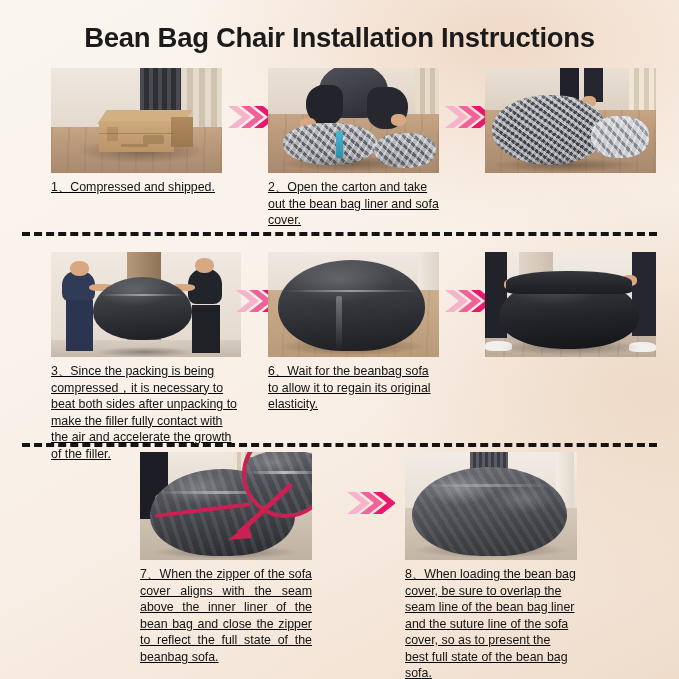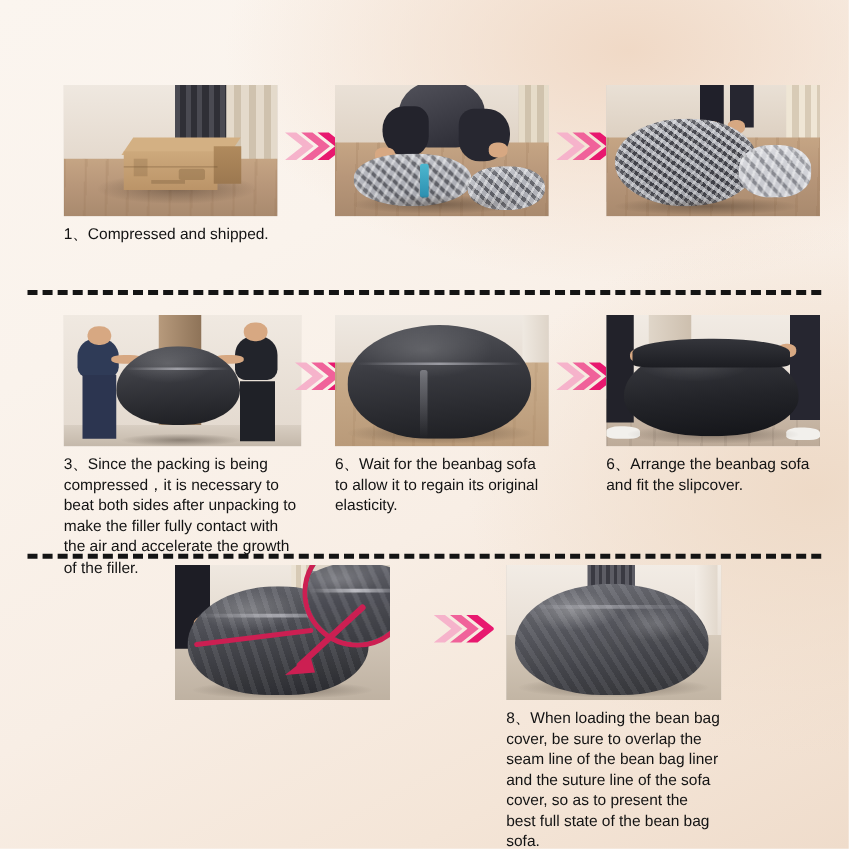--- a/index.html
+++ b/index.html
@@ -48,21 +48,21 @@
   }
   .divider.d1 { top: 232px; }
   .divider.d2 { top: 443px; }
 
   
   .row { position: absolute; left: 0; right: 0; }
   .row1 { top: 68px; }
   .row2 { top: 252px; }
   .row3 { top: 452px; }
 
-  .cell { position: absolute; }
+  .cell { position: absolute; text-decoration: underline; }
 
   .photo {
     position: relative;
     overflow: hidden;
     background: #d9d2cb;
   }
 
   .caption {
     font-size: 12.4px;
     line-height: 1.33;
@@ -178,20 +178,21 @@
     position:absolute; z-index:7;
     height:4px; border-radius:3px;
     background:#cc1f52;
   }
 </style>
 </head>
 <body>
 
 <div id="page">
 
+  <div class="title">Bean Bag Chair Installation Instructions</div>
 
   <div class="divider d1"></div>
   <div class="divider d2"></div>
 
   <div class="row row1">
 
     <div class="cell" style="left:51px; top:0; width:171px;">
       <div class="photo" style="width:171px;height:105px;">
         <div class="scene">
           <div class="wall-warm" style="height:58%;background:linear-gradient(180deg,#efe8e0,#e4d9cd);"></div>
@@ -232,20 +233,21 @@
           <div class="person-dark" style="left:58%;top:18%;width:24%;height:40%;border-radius:30% 46% 50% 40%;background:#272730;"></div>
           <div class="skin" style="left:19%;top:48%;width:9%;height:11%;border-radius:42%;"></div>
           <div class="skin" style="left:72%;top:44%;width:9%;height:11%;border-radius:42%;"></div>
 
           <div class="vacbag" style="left:9%;top:52%;width:55%;height:40%;"></div>
           <div class="vac-stripe" style="left:40%;top:60%;width:4%;height:26%;"></div>
           <div class="vacbag" style="left:62%;top:62%;width:36%;height:33%;"></div>
           <div class="shadow-oval" style="left:8%;bottom:2%;width:80%;height:14%;"></div>
         </div>
       </div>
+      <div class="caption">2、Open the carton and take out  the bean bag liner and sofa cover.</div>
     </div>
 
     <div class="arrow" style="left:443px; top:34px;">
       <svg width="50" height="30" viewBox="0 0 50 30">
         <path d="M2 4 L16 15 L2 26 L11 26 L25 15 L11 4 Z" fill="#f6b3cb"></path>
         <path d="M15 4 L29 15 L15 26 L24 26 L38 15 L24 4 Z" fill="#f0629a"></path>
         <path d="M28 4 L42 15 L28 26 L37 26 L51 15 L37 4 Z" fill="#e8186f"></path>
       </svg>
     </div>
 
@@ -349,21 +351,20 @@
           <div class="skin" style="left:11%;top:26%;width:9%;height:10%;border-radius:44%;"></div>
           <div class="skin" style="right:11%;top:22%;width:9%;height:10%;border-radius:44%;"></div>
 
           <div class="shadow-oval" style="left:10%;bottom:2%;width:80%;height:14%;"></div>
           <div class="bag-dark" style="left:8%;top:24%;width:82%;height:68%;
                background: radial-gradient(ellipse 52% 34% at 40% 18%, rgba(255,255,255,.12), rgba(255,255,255,0) 64%), linear-gradient(175deg,#3e3f45,#232429 56%,#131418 100%);"></div>
           <div class="bag-seam" style="left:12%;top:34%;width:74%;"></div>
           <div class="bag-dark" style="left:12%;top:18%;width:74%;height:22%;border-radius:48% 48% 12% 12%;background:linear-gradient(180deg,#34353b,#1c1d22);"></div>
         </div>
       </div>
-      <div class="caption">6、Arrange the beanbag sofa and fit the slipcover.</div>
     </div>
   </div>
 
   <div class="row row3">
 
     <div class="cell" style="left:140px; top:0; width:172px;">
       <div class="photo" style="width:172px;height:108px;">
         <div class="scene">
           <div class="wall-warm" style="height:48%;background:linear-gradient(180deg,#efe8e0,#e3d9cd);"></div>
           <div class="curtain" style="left:54%;width:12%;top:0;bottom:48%;background:repeating-linear-gradient(90deg,#ece3d4 0 4px,#d7cab5 4px 8px);"></div>
@@ -395,20 +396,21 @@
             <div style="position:absolute;left:4%;top:46%;width:92%;height:3px;border-radius:3px;
                  background:linear-gradient(90deg,rgba(255,255,255,0),rgba(240,240,246,.65),rgba(255,255,255,0));"></div>
           </div>
         </div>
 
         <svg class="mag-arrow" style="left:84px; top:30px;" width="70" height="62" viewBox="0 0 70 62">
           <line x1="66" y1="4" x2="16" y2="50" stroke="#cc1f52" stroke-width="5" stroke-linecap="round"></line>
           <path d="M4 58 L24 42 L28 56 Z" fill="#cc1f52"></path>
         </svg>
       </div>
+      <div class="caption justify">7、When the zipper of the sofa cover aligns with the seam above the inner liner of the bean bag and close the zipper to reflect the full state of the beanbag sofa.</div>
     </div>
 
     <div class="arrow" style="left:345px; top:36px;">
       <svg width="50" height="30" viewBox="0 0 50 30">
         <path d="M2 4 L16 15 L2 26 L11 26 L25 15 L11 4 Z" fill="#f6b3cb"></path>
         <path d="M15 4 L29 15 L15 26 L24 26 L38 15 L24 4 Z" fill="#f0629a"></path>
         <path d="M28 4 L42 15 L28 26 L37 26 L51 15 L37 4 Z" fill="#e8186f"></path>
       </svg>
     </div>
 

